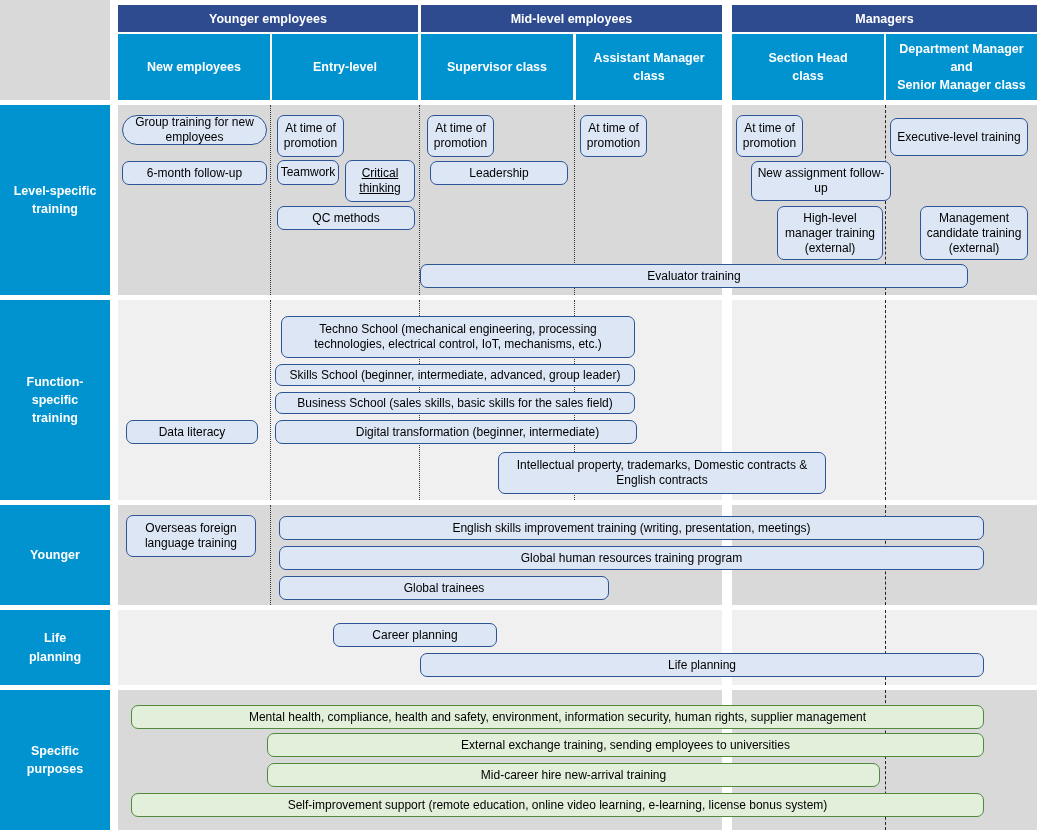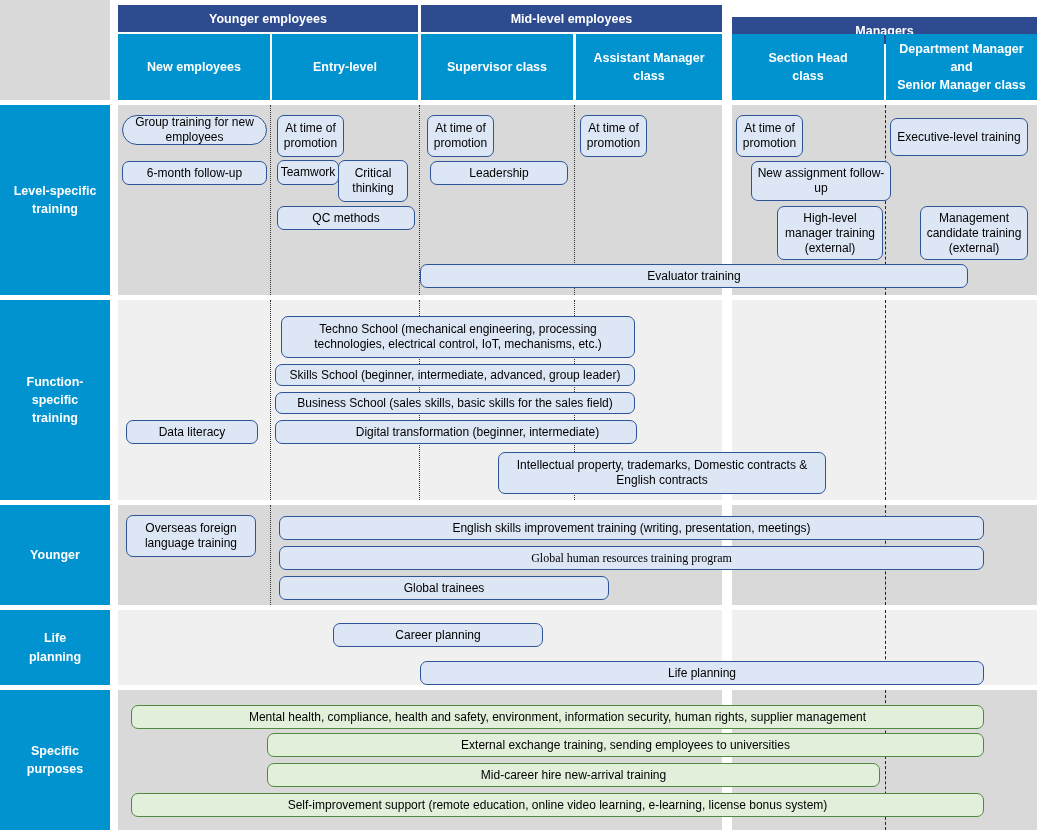--- a/index.html
+++ b/index.html
@@ -37,21 +37,21 @@
 </style>
 </head>
 <body>
 
 <div id="root">
 
   <div class="corner"></div>
 
   <div class="grp" style="left:118px;width:300px;">Younger employees</div>
   <div class="grp" style="left:421px;width:301px;">Mid-level employees</div>
-  <div class="grp" style="left:732px;width:305px;margin-top:12px;">Managers</div>
+  <div class="grp" style="left:732px;width:305px;">Managers</div>
 
   <div class="colhead" style="left:118px;width:152px;">New employees</div>
   <div class="colhead" style="left:272px;width:146px;">Entry-level</div>
   <div class="colhead" style="left:421px;width:152px;">Supervisor class</div>
   <div class="colhead" style="left:576px;width:146px;">Assistant Manager<br>class</div>
   <div class="colhead" style="left:732px;width:152px;">Section Head<br>class</div>
   <div class="colhead" style="left:886px;width:151px;">Department Manager<br>and<br>Senior Manager class</div>
 
   <div class="rowbg bg-dark" style="top:105px;height:190px;"></div>
   <div class="rowbg bg-light" style="top:300px;height:200px;"></div>
@@ -81,21 +81,21 @@
   <div class="sep-dash" style="left:885px;top:505px;height:100px;"></div>
 
   <div class="sep-dash" style="left:885px;top:610px;height:75px;"></div>
   <div class="sep-dash" style="left:885px;top:690px;height:140px;"></div>
 
   <div class="box" style="left:122px;top:115px;width:145px;height:30px;border-radius:15px;">Group training for new employees</div>
   <div class="box" style="left:122px;top:161px;width:145px;height:24px;">6-month follow-up</div>
 
   <div class="box" style="left:277px;top:115px;width:67px;height:42px;">At time of promotion</div>
   <div class="box" style="left:277px;top:160px;width:62px;height:25px;">Teamwork</div>
-  <div class="box" style="left:338px;top:160px;width:70px;height:42px;">Critical thinking</div>
+  <div class="box" style="left:345px;top:160px;width:70px;height:42px;text-decoration:underline;">Critical thinking</div>
   <div class="box" style="left:277px;top:206px;width:138px;height:24px;">QC methods</div>
 
   <div class="box" style="left:427px;top:115px;width:67px;height:42px;">At time of promotion</div>
   <div class="box" style="left:430px;top:161px;width:138px;height:24px;">Leadership</div>
 
   <div class="box" style="left:580px;top:115px;width:67px;height:42px;">At time of promotion</div>
 
   <div class="box" style="left:736px;top:115px;width:67px;height:42px;">At time of promotion</div>
   <div class="box" style="left:751px;top:161px;width:140px;height:40px;">New assignment follow-up</div>
   <div class="box" style="left:777px;top:206px;width:106px;height:54px;">High-level manager training (external)</div>
@@ -107,24 +107,24 @@
 
   <div class="box" style="left:281px;top:316px;width:354px;height:42px;">Techno School (mechanical engineering, processing technologies, electrical control, IoT, mechanisms, etc.)</div>
   <div class="box" style="left:275px;top:364px;width:360px;height:22px;">Skills School (beginner, intermediate, advanced, group leader)</div>
   <div class="box" style="left:275px;top:392px;width:360px;height:22px;">Business School (sales skills, basic skills for the sales field)</div>
   <div class="box" style="left:126px;top:420px;width:132px;height:24px;">Data literacy</div>
   <div class="box" style="left:275px;top:420px;width:362px;height:24px;padding-left:48px;">Digital transformation (beginner, intermediate)</div>
   <div class="box" style="left:498px;top:452px;width:328px;height:42px;">Intellectual property, trademarks, Domestic contracts &amp; English contracts</div>
 
   <div class="box" style="left:126px;top:515px;width:130px;height:42px;">Overseas foreign language training</div>
   <div class="box" style="left:279px;top:516px;width:705px;height:24px;">English skills improvement training (writing, presentation, meetings)</div>
-  <div class="box" style="left:279px;top:546px;width:705px;height:24px;font-family:Liberation Serif, serif;">Global human resources training program</div>
+  <div class="box" style="left:279px;top:546px;width:705px;height:24px;">Global human resources training program</div>
   <div class="box" style="left:279px;top:576px;width:330px;height:24px;">Global trainees</div>
 
-  <div class="box" style="left:333px;top:623px;width:210px;height:24px;">Career planning</div>
-  <div class="box" style="left:420px;top:653px;width:564px;height:24px;margin-top:8px;">Life planning</div>
+  <div class="box" style="left:333px;top:623px;width:164px;height:24px;">Career planning</div>
+  <div class="box" style="left:420px;top:653px;width:564px;height:24px;">Life planning</div>
 
   <div class="box green" style="left:131px;top:705px;width:853px;height:24px;">Mental health, compliance, health and safety, environment, information security, human rights, supplier management</div>
   <div class="box green" style="left:267px;top:733px;width:717px;height:24px;">External exchange training, sending employees to universities</div>
   <div class="box green" style="left:267px;top:763px;width:613px;height:24px;">Mid-career hire new-arrival training</div>
   <div class="box green" style="left:131px;top:793px;width:853px;height:24px;">Self-improvement support (remote education, online video learning, e-learning, license bonus system)</div>
 
 </div>
 
 </body></html>

